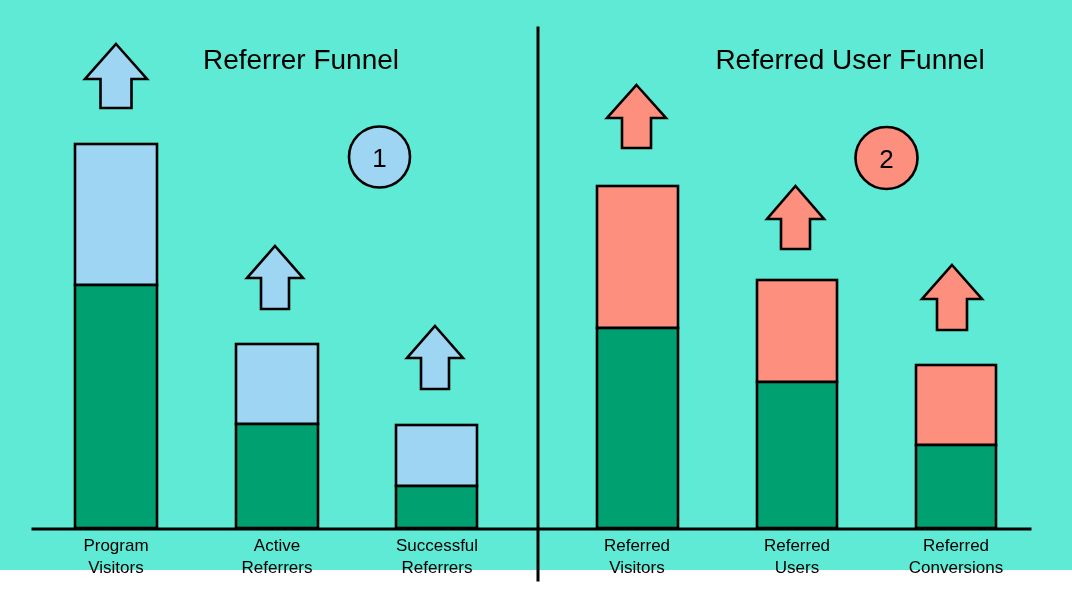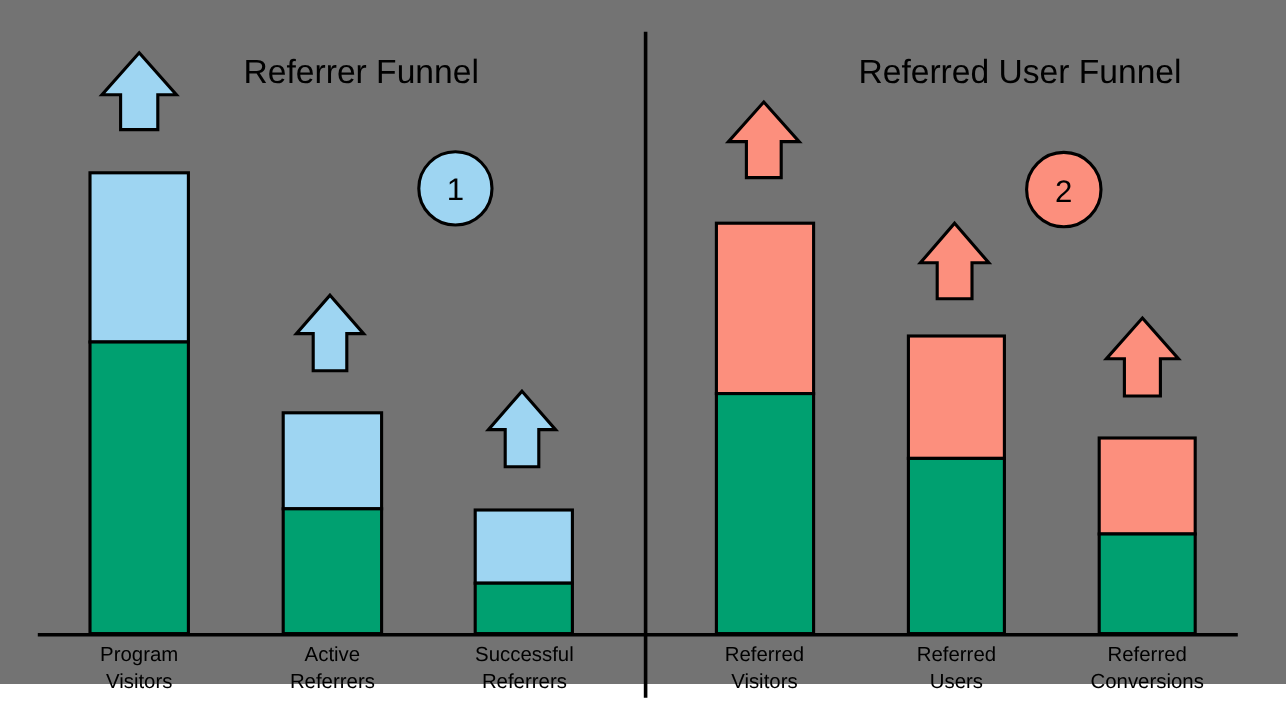--- a/index.html
+++ b/index.html
@@ -11,21 +11,21 @@
   body {
     width: 1072px;
     height: 605px;
     overflow: hidden;
     font-family: "Liberation Sans", sans-serif;
   }
   #diagram-root {
     position: relative;
     width: 1072px;
     height: 570px;
-    background: #737373;
+    background: #5eead4;
   }
   svg#funnel-svg {
     display: block;
     width: 1072px;
     height: 605px;
   }
   .panel-title {
     font-family: "Liberation Sans", sans-serif;
     font-size: 28px;
     fill: #000000;

